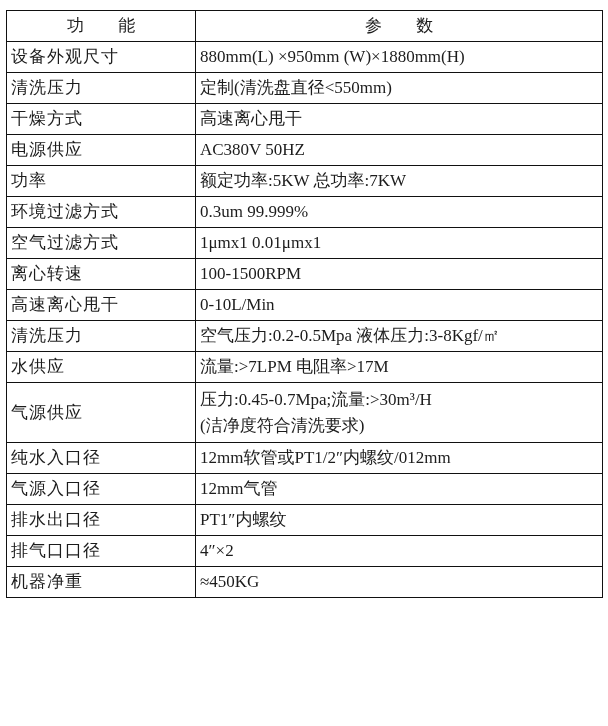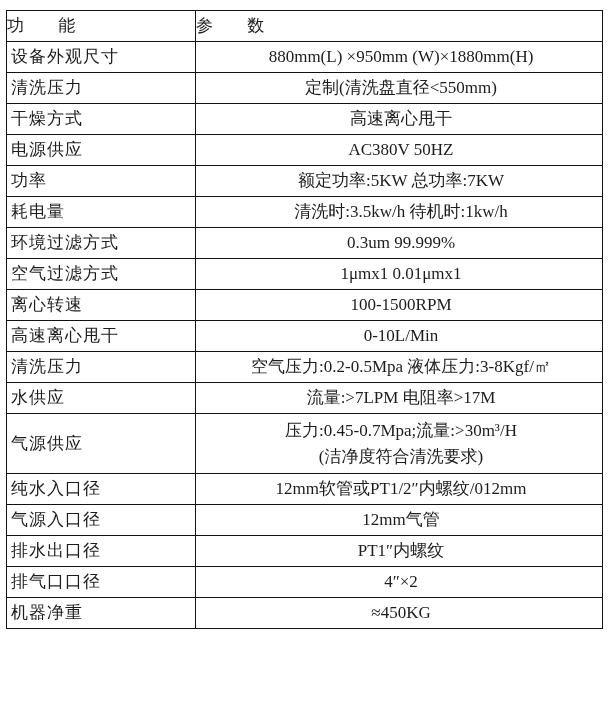--- a/index.html
+++ b/index.html
@@ -28,21 +28,21 @@
       font-size: 17px;
       font-weight: normal;
       line-height: 20px;
       vertical-align: middle;
       text-align: left;
       white-space: nowrap;
       overflow: hidden;
     }
     .spec-table th {
       height: 30px;
-      text-align: left;
+      text-align: center;
       letter-spacing: 0;
       padding: 0;
     }
     .spec-table td {
       height: 30px;
       margin-left: 48px;
     }
     .spec-table tr.tall td {
       height: 59px;
     }
@@ -50,21 +50,20 @@
     .col-param { width: 407px; }
     .hdr-spaced {
       display: inline-block;
       word-spacing: 30px;
     }
     .cell-func {
       letter-spacing: 1px;
     }
     .line {
       display: block;
-      text-align: center;
     }
     .line + .line {
       margin-top: 6px;
     }
   </style>
 </head>
 <body>
 
 <table class="spec-table">
   <colgroup>
@@ -99,26 +98,20 @@
       <tr>
         <td class="cell-func">电源供应</td>
         <td>
           <span class="line">AC380V 50HZ</span>
         </td>
       </tr>
       <tr>
         <td class="cell-func">功率</td>
         <td>
           <span class="line">额定功率:5KW 总功率:7KW</span>
-        </td>
-      </tr>
-      <tr>
-        <td class="cell-func">耗电量</td>
-        <td>
-          <span class="line">清洗时:3.5kw/h 待机时:1kw/h</span>
         </td>
       </tr>
       <tr>
         <td class="cell-func">环境过滤方式</td>
         <td>
           <span class="line">0.3um 99.999%</span>
         </td>
       </tr>
       <tr>
         <td class="cell-func">空气过滤方式</td>

